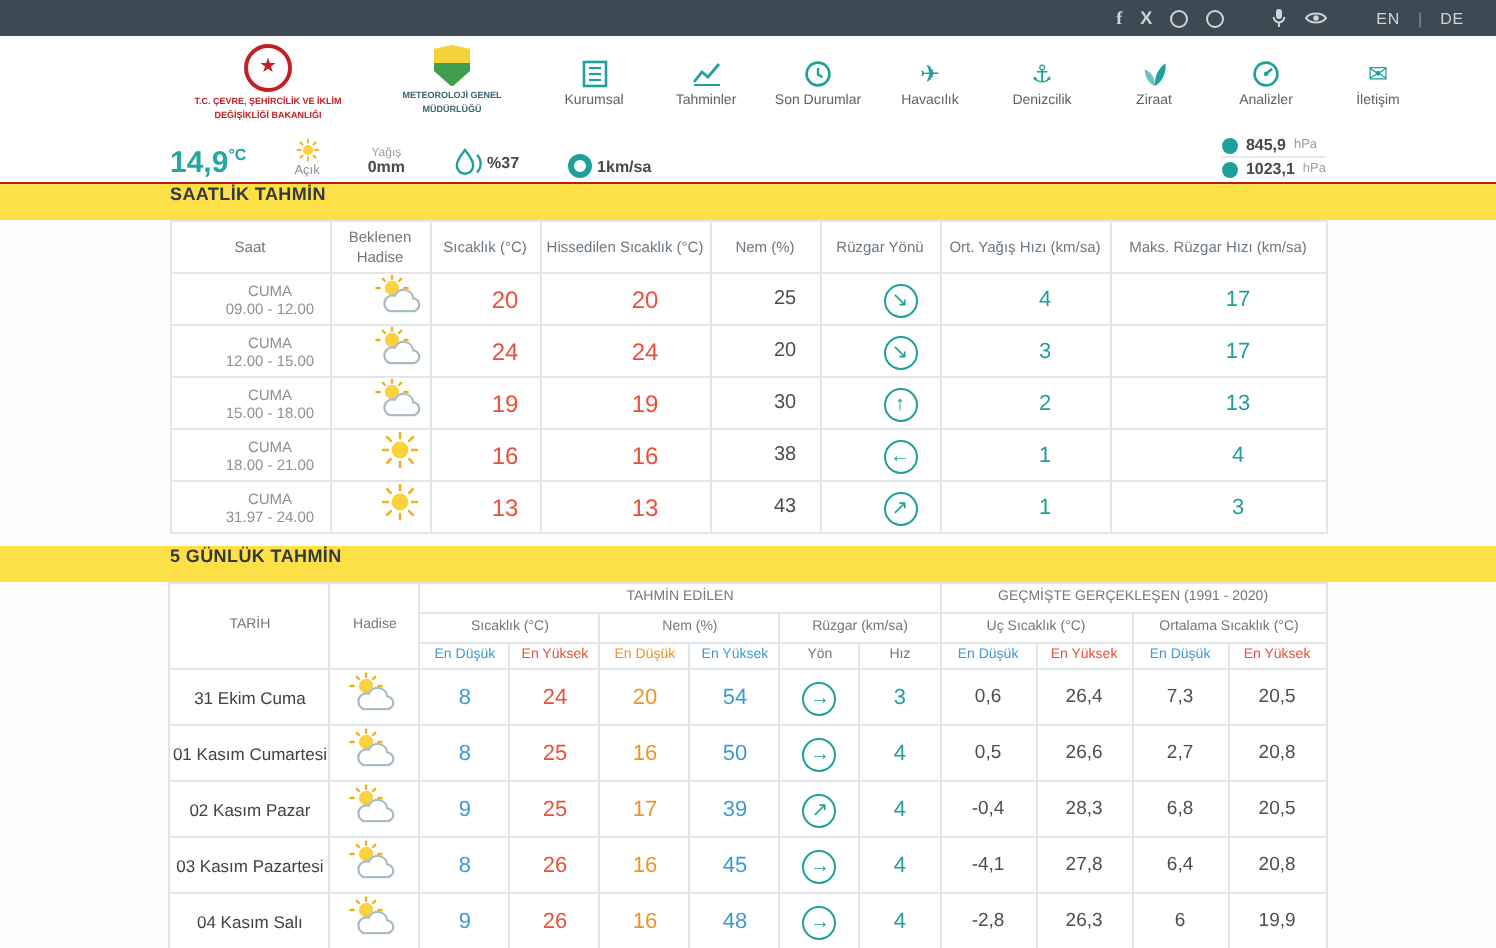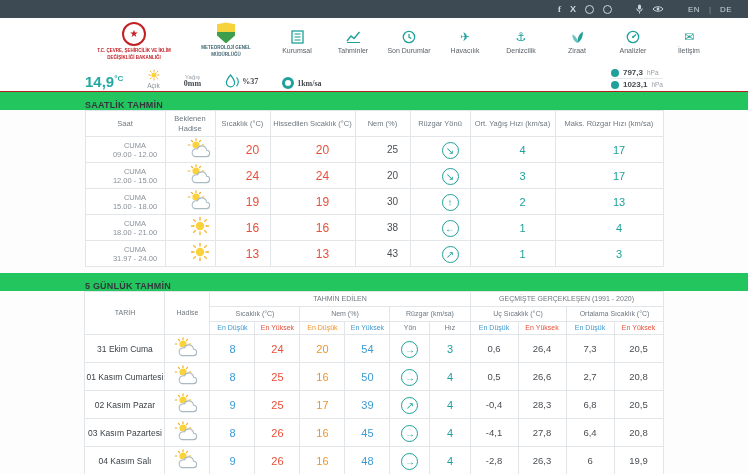--- a/index.html
+++ b/index.html
@@ -43,32 +43,32 @@
   
   .strip { height:27px; background:#fff; border-bottom:1px solid #b91c1c; }
   .strip-inner { width:578px; height:100%; margin:0 auto; display:flex;
     align-items:flex-end; gap:24px; padding-bottom:2px; }
   .big-temp { color:#25a8a2; font-size:15px; font-weight:bold; line-height:1; }
   .big-temp sup { font-size:8px; }
   .cond-block { display:flex; flex-direction:column; align-items:center; gap:1px; }
   .cond-label { font-size:6.5px; color:#8a9199; }
   .mini-stack { display:flex; flex-direction:column; align-items:center; line-height:1.1; }
   .mini-label { font-size:6px; color:#9aa1a7; }
-  .mini-value { font-size:8px; font-weight:bold; color:#444a4f;font-family:Liberation Serif, serif; }
+  .mini-value { font-size:8px; font-weight:bold; color:#444a4f; }
   .inline-item { display:flex; align-items:center; gap:3px; }
   .strip-donut { width:12px; height:12px; border:3px solid #1fa09a; border-radius:50%; }
   .press-block { margin-left:auto; display:flex; flex-direction:column; gap:1px; }
   .press-row { display:flex; align-items:center; gap:4px; }
   .dot { width:8px; height:8px; background:#1fa09a; border-radius:50%; }
   .press-val { font-size:8px; font-weight:bold; color:#444a4f; }
   .press-unit { font-size:6.5px; color:#9aa1a7; }
   .press-div { height:1px; background:#e6e9ea; }
 
   
-  .band { height:18px; background:#22c55e; display:flex; align-items:flex-end; }
+  .band { height:18px; background:#fde047; display:flex; align-items:flex-start; }
   .band-title { width:578px; margin:0 auto; font-size:9px; font-weight:bold;
     color:#33383c; letter-spacing:.2px; }
   .gap6 { height:6px; }
 
   
   table { width:578px; margin:0 auto; border-collapse:collapse; table-layout:fixed;
     background:#fff; }
   th,td { border:1px solid #e3e6e8; text-align:center; vertical-align:middle; padding:0; }
   th { font-weight:normal; color:#6e7880; }
   .hourly th { height:26px; font-size:7.5px; line-height:1.3; }
@@ -230,21 +230,21 @@
         </svg>
       <span class="mini-value">%37</span>
     </span>
     <span class="inline-item">
       <span class="strip-donut"></span>
       <span class="mini-value">1km/sa</span>
     </span>
     <span class="press-block">
       <span class="press-row">
         <span class="dot"></span>
-        <span class="press-val">797,3</span>
+        <span class="press-val">845,9</span>
           <span class="press-unit">hPa</span>
       </span>
       <span class="press-div"></span>
       <span class="press-row">
         <span class="dot"></span>
         <span class="press-val">1023,1</span>
           <span class="press-unit">hPa</span>
       </span>
     </span>
   </div>

